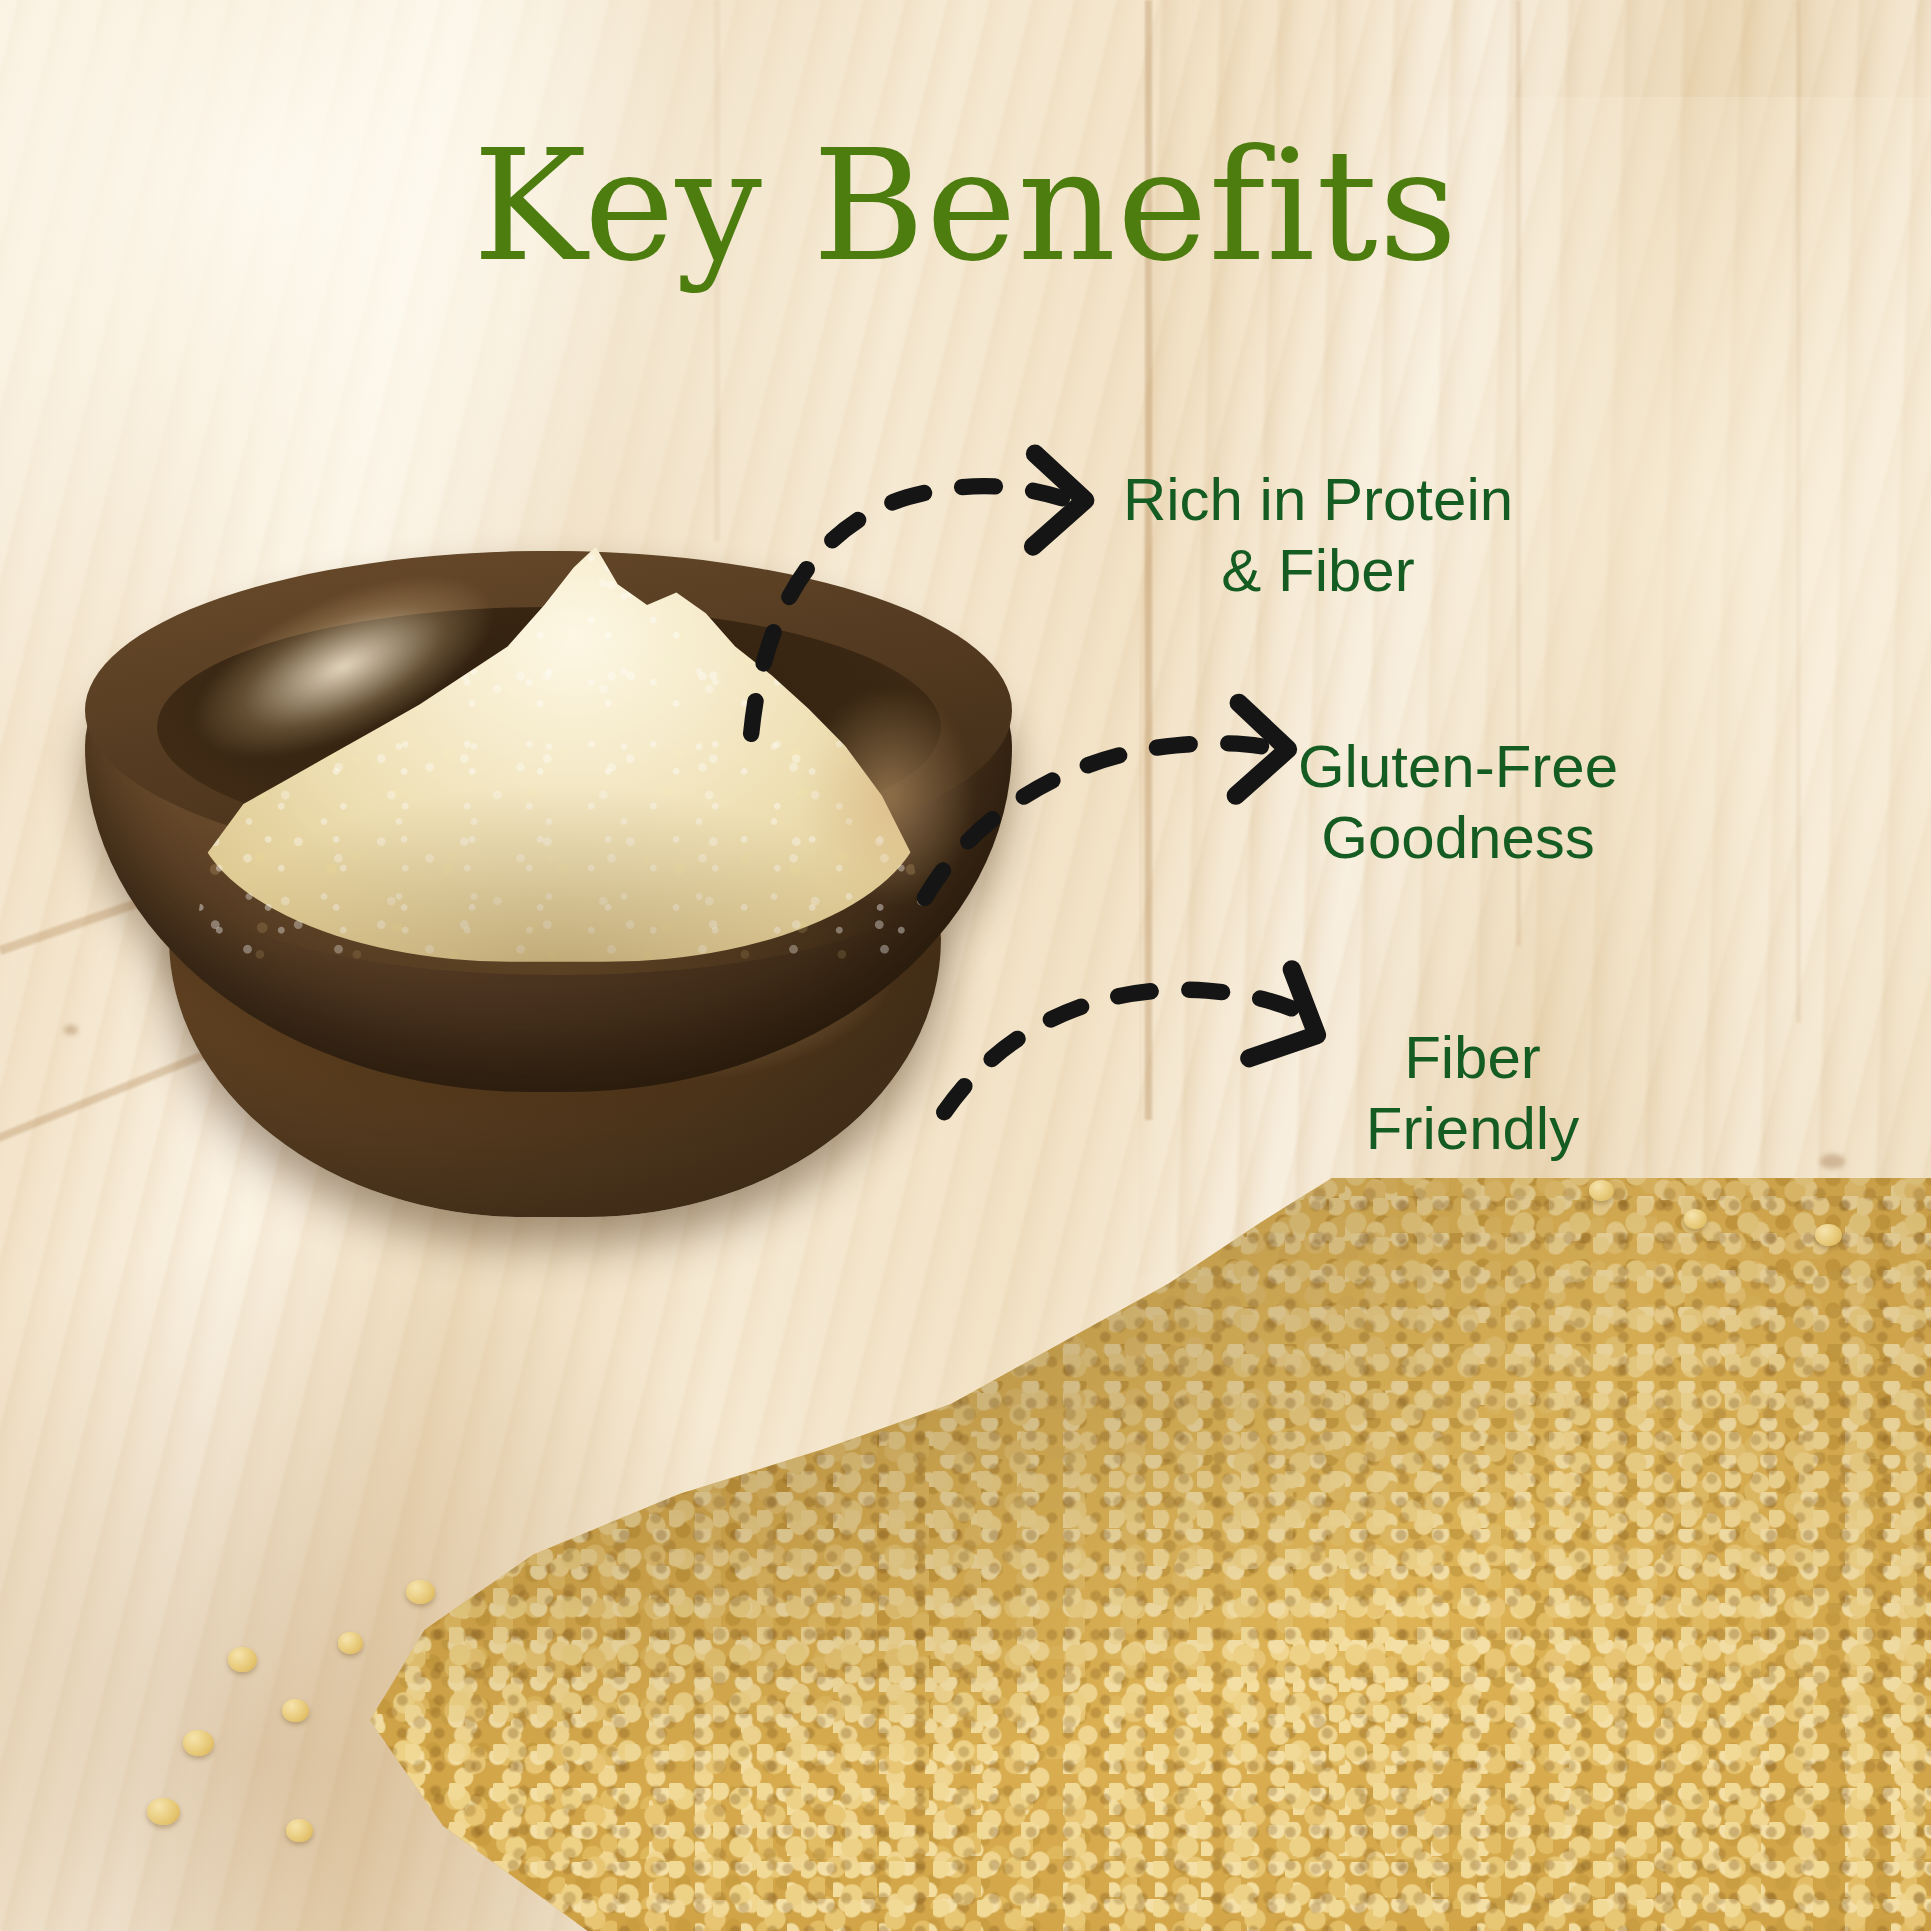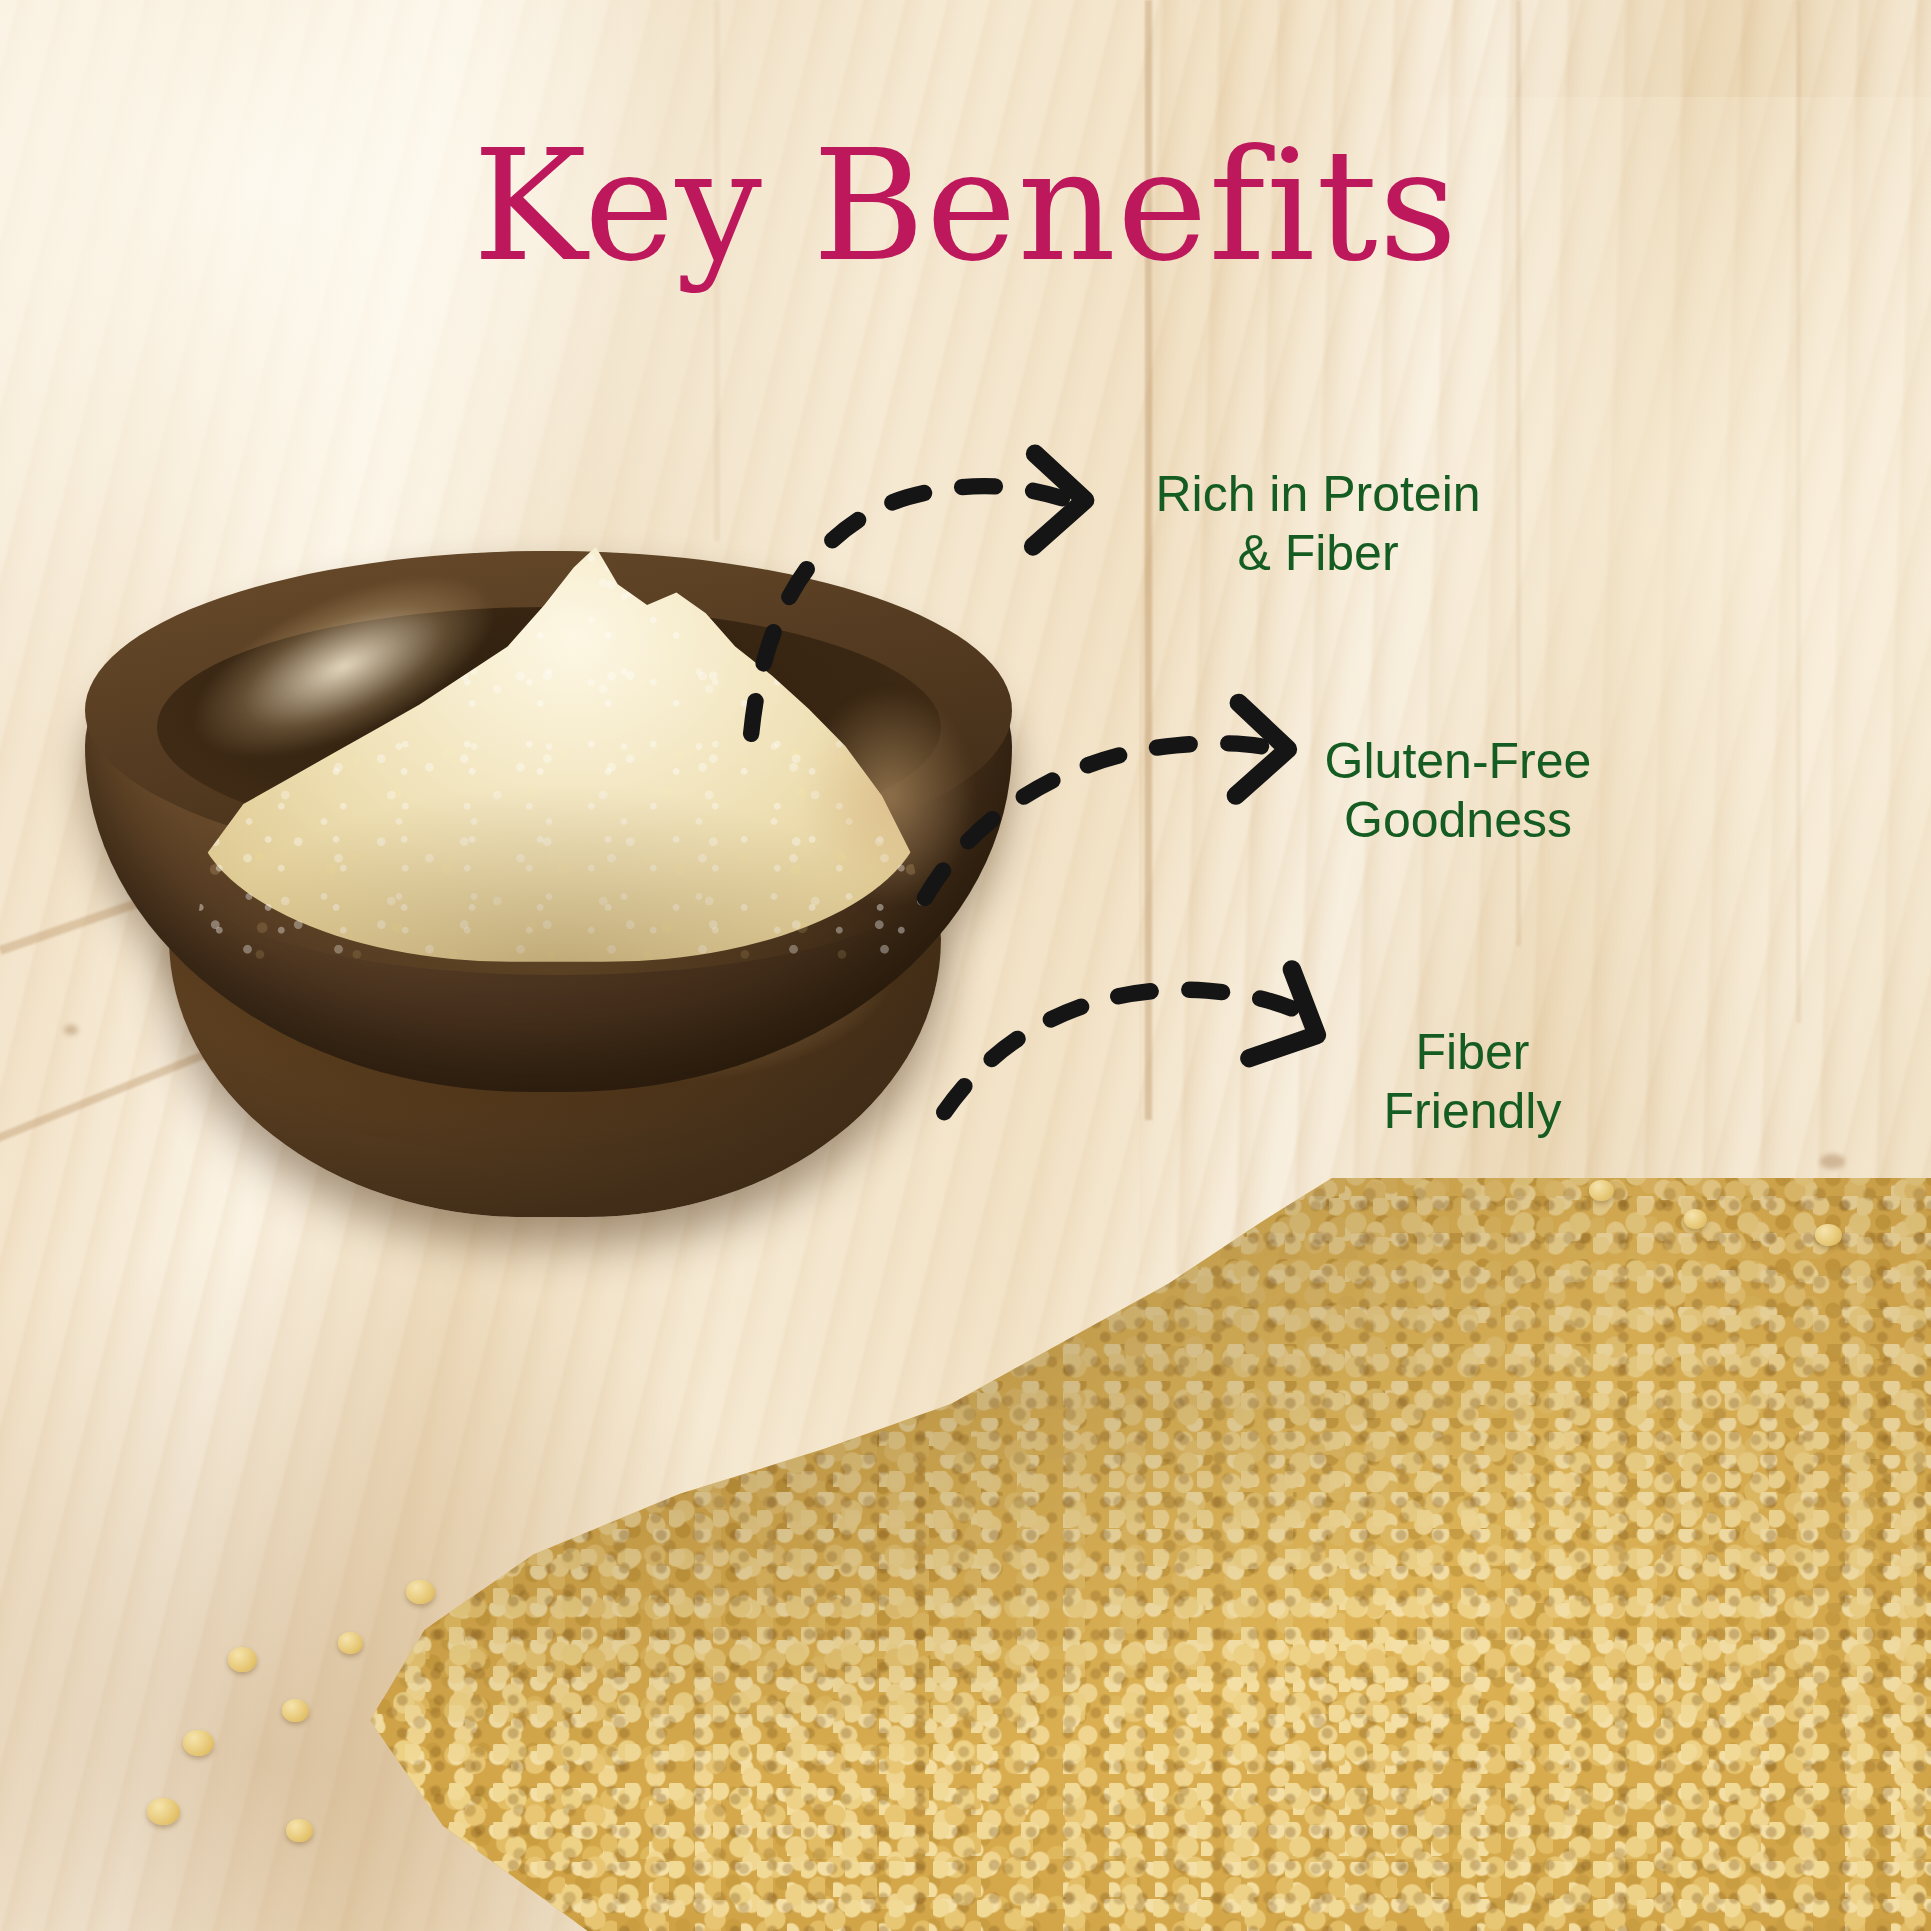--- a/index.html
+++ b/index.html
@@ -217,27 +217,27 @@
 
   
   #title{
     position:absolute;left:0;right:0;top:23px;
     text-align:center;
     font-family:"DejaVu Serif", "Liberation Serif", serif;
     font-size:153px;
     line-height:1.05;
     font-weight:400;
     letter-spacing:1px;
-    color:#be185d;
+    color:#4d7c0f;
   }
 
   .callout{
     position:absolute;
     font-family:"Liberation Sans", sans-serif;
-    font-size:50px;
+    font-size:60px;
     line-height:1.18;
     font-weight:400;
     color:#155c22;
     text-align:center;
     white-space:pre-line;
   }
   #callout-1{left:1091px;top:465px;width:454px;text-align:center;}
   #callout-2{left:1255px;top:732px;width:406px;text-align:center;}
   #callout-3{left:1313px;top:1023px;width:319px;text-align:center;}
 </style>

